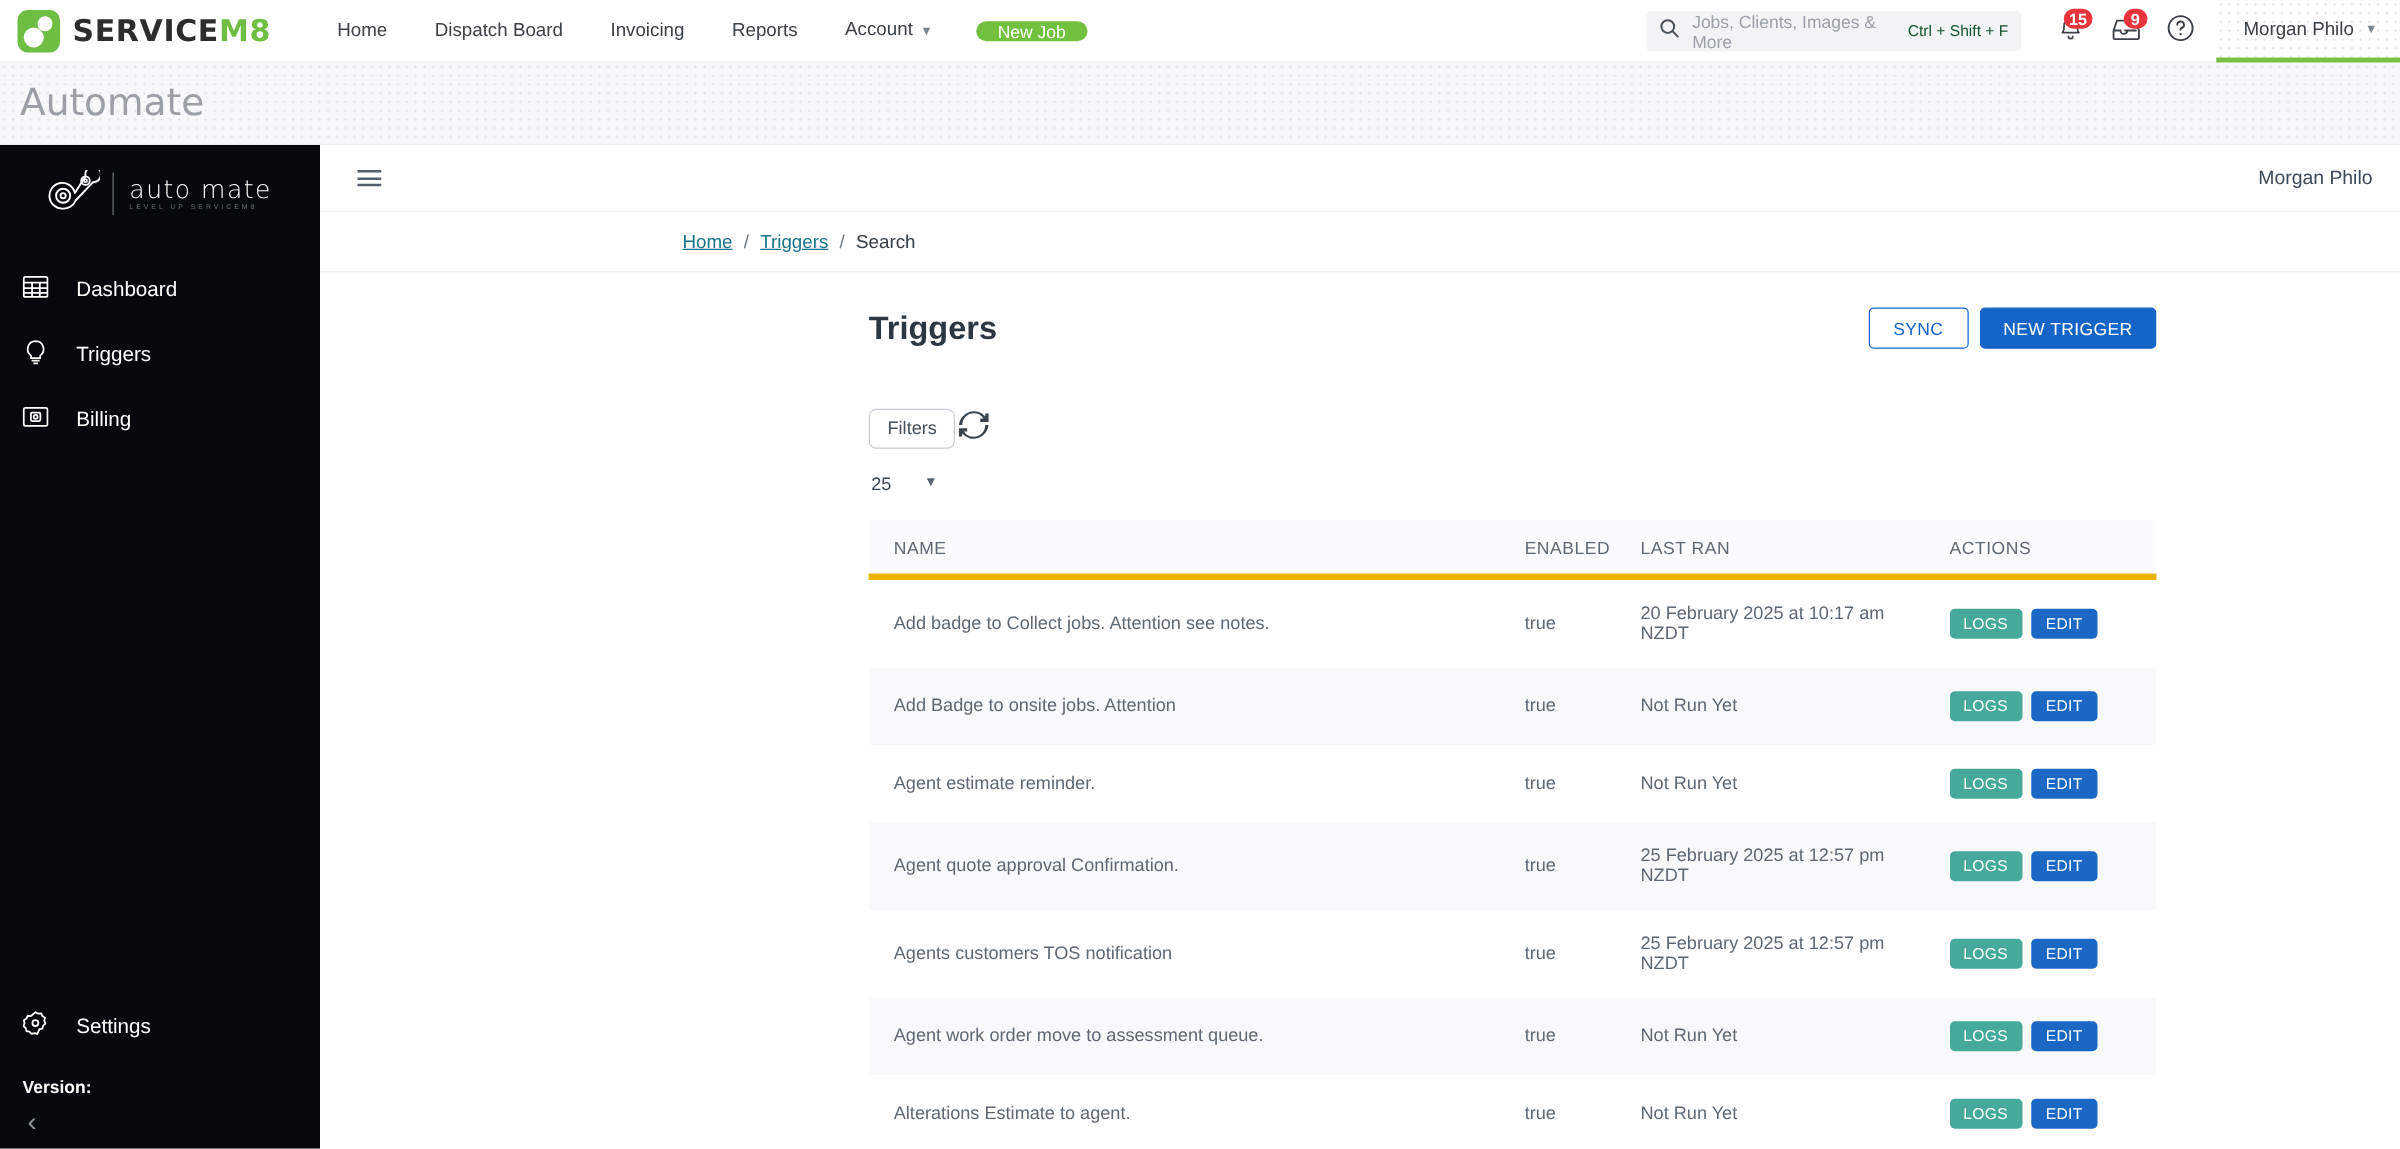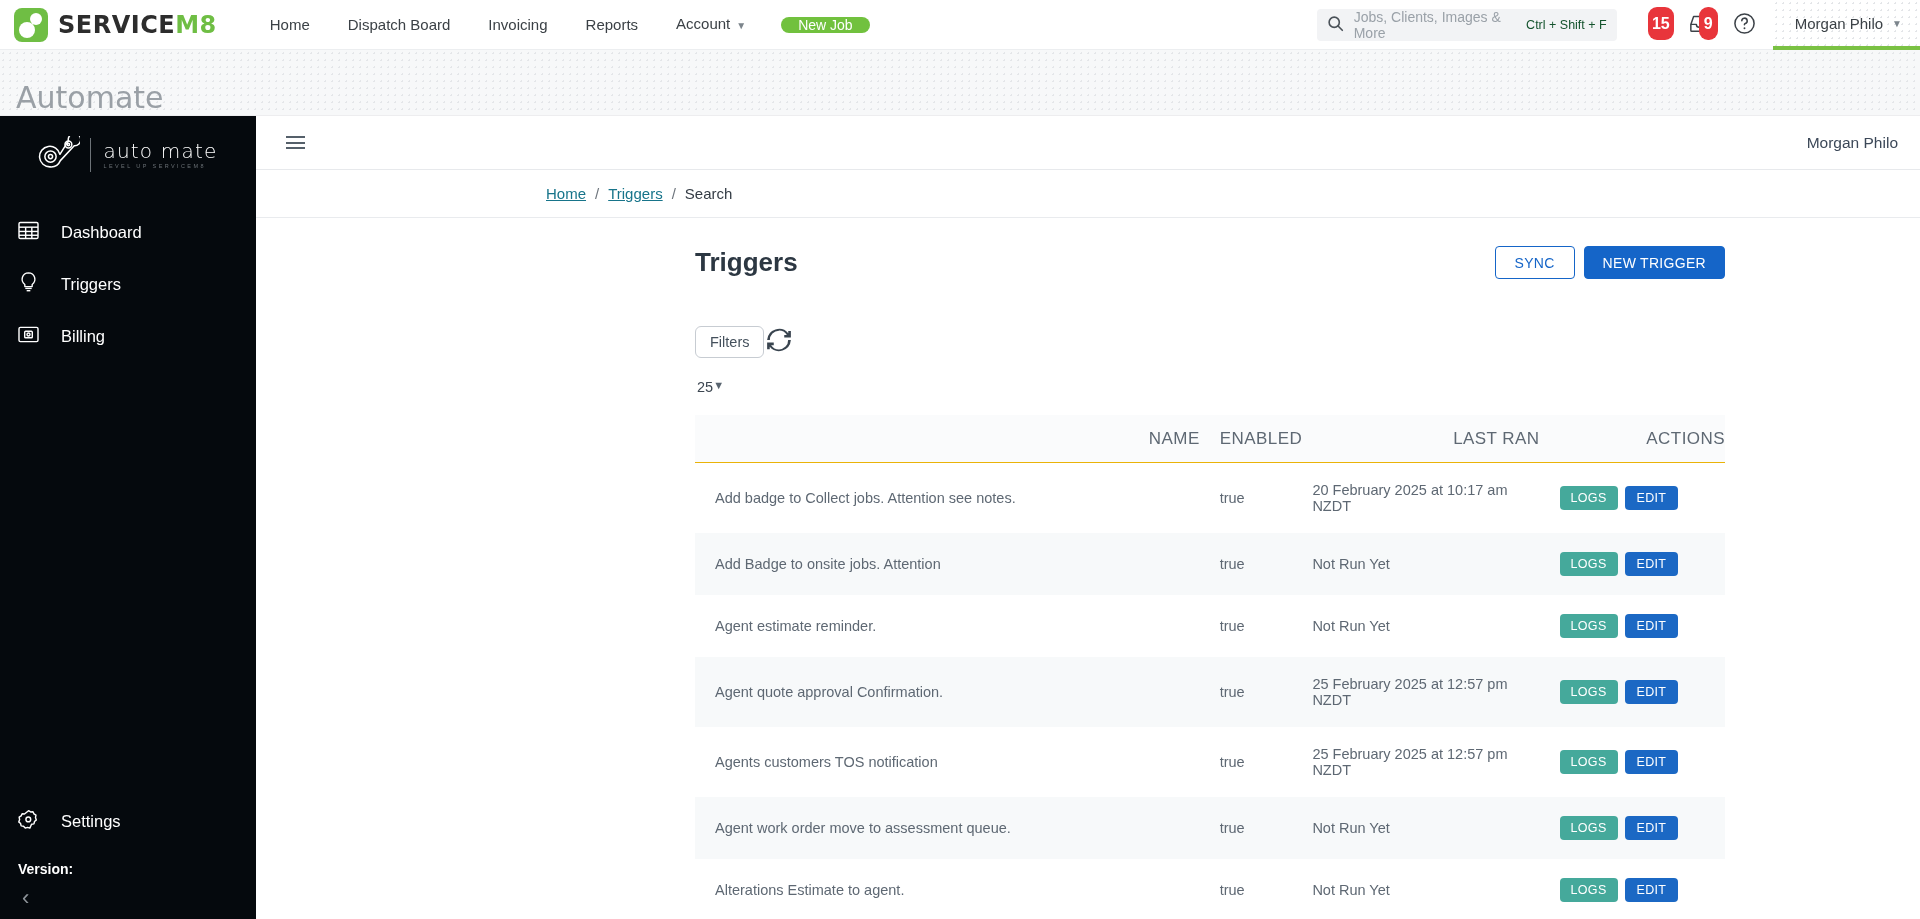--- a/index.html
+++ b/index.html
@@ -70,42 +70,42 @@
     font-size: 12.5px; color: #14532d; white-space: nowrap;
   }
   .ico-btn {
     position: relative; width: 44px; height: 50px;
     display: flex; align-items: center; justify-content: center;
     cursor: pointer;
   }
   .badge {
     position: absolute; top: 7px; right: 5px;
     background: #e8353b; color: #fff; border-radius: 9px;
-    min-width: 19px; height: 33px; font-size: 16px; font-weight: 700;
+    min-width: 19px; height: 16px; font-size: 13px; font-weight: 700;
     display: flex; align-items: center; justify-content: center;
     padding: 0 4px; line-height: 1;
   }
   .user-chip {
     display: flex; align-items: center; height: 50px;
     padding: 0 18px 0 22px; margin-left: 6px;
     background-image: radial-gradient(#e3e5e8 1px, transparent 1px);
     background-size: 7px 7px;
     border-bottom: 4px solid #7ac143;
     cursor: pointer;
   }
   .user-chip .nm { font-size: 15px; color: #3b4146; }
   .user-chip .caret { font-size: 10px; margin-left: 9px; color: #7c858c; }
 
   
   .automate-strip {
     height: 66px;
     background: #f7f8f9;
     background-image: radial-gradient(#e4e6e9 1px, transparent 1px);
     background-size: 7px 7px;
-    display: flex; align-items: flex-end;
+    display: flex; align-items: center;
     padding-left: 16px;
     border-bottom: 1px solid #ededef;
   }
   .automate-strip .t {
     font-size: 30px; color: #9aa0a6; font-weight: 400;
     font-family: "DejaVu Sans", sans-serif;
   }
 
   
   .app-body { display: flex; height: 803px; }
@@ -190,31 +190,31 @@
   }
   .btn-filters {
     background: #fff; border: 1px solid #c7ccd2; border-radius: 6px;
     color: #44505c; font-size: 14.5px; height: 32px; padding: 0 14px;
     cursor: pointer; font-family: "Liberation Sans", sans-serif;
   }
   .refresh-btn { cursor: pointer; margin-right: 4px; }
 
   .select-row { margin-top: 16px; }
   .page-select {
-    display: inline-flex; gap: 0;
+    display: inline-flex; gap: 26px;
     font-size: 14.5px; color: #3c4651; cursor: pointer; padding: 4px 2px;
   }
   .page-select .chev { color: #5a6570; font-size: 11px; }
 
   table.trig { width: 100%; border-collapse: collapse; margin-top: 16px; table-layout: fixed; }
   table.trig th {
-    text-align: right; font-size: 17px; letter-spacing: .45px;
+    text-align: left; font-size: 14px; letter-spacing: .45px;
     color: #5e6873; font-weight: 400; text-transform: uppercase;
     padding: 14px 0 13px 20px; background: #fafbfc;
-    border-bottom: 1px solid #eab308;
+    border-bottom: 5px solid #eab308;
   }
   table.trig td {
     font-size: 14.5px; color: #5e6873; padding: 19px 0 19px 20px;
     vertical-align: middle;
   }
   table.trig tbody tr:nth-child(even) { background: #f7f9fa; }
   table.trig tbody tr:nth-child(odd)  { background: #ffffff; }
   .col-name { width: 49%; }
   .col-enabled { width: 9%; }
   .col-lastran { width: 24%; }

